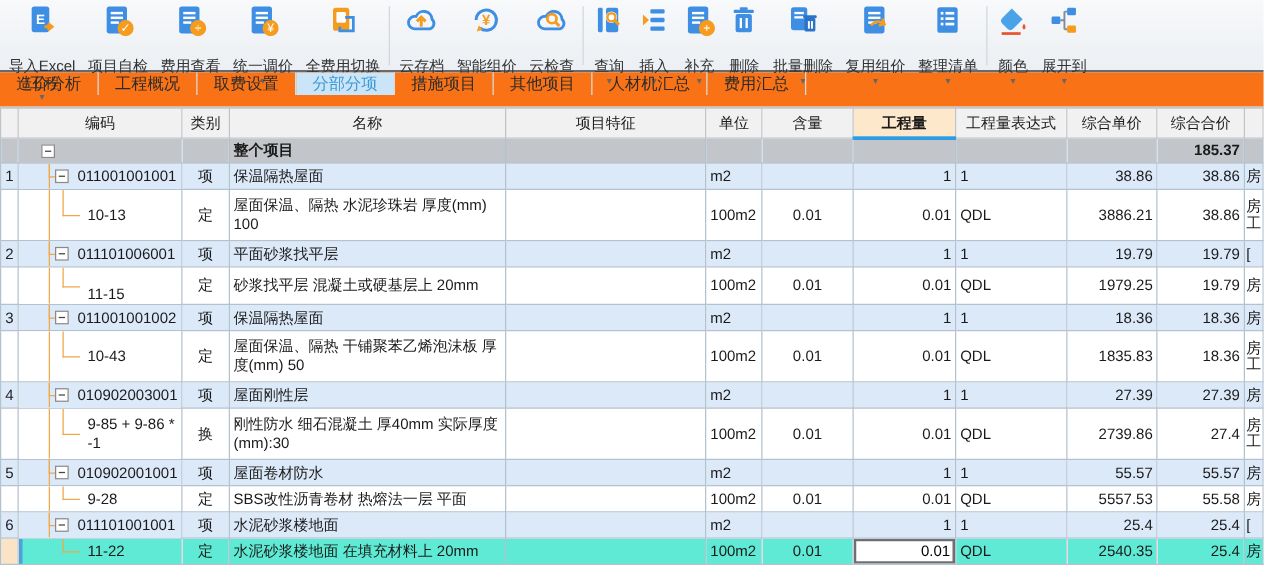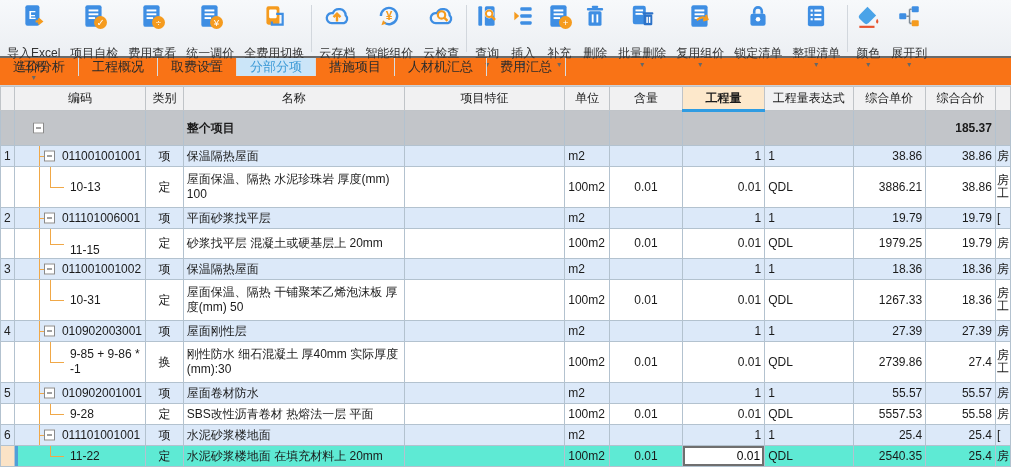--- a/index.html
+++ b/index.html
@@ -16,21 +16,21 @@
   
   .tabs{height:27px;background:#f97316;border-bottom:1px solid #cdd2d7;display:flex;align-items:flex-start;font-family:Liberation Mono, monospace;}
   .tab{padding:0 13px;display:flex;align-items:center;font-size:13px;color:#2b2b2b;
        border-right:1px solid #d8dce0;cursor:default;}
   .tab.active{background:#cbe5f8;color:#3d9ad6;}
   
   table{border-collapse:collapse;table-layout:fixed;}
   td,th{border:1px solid #b3c2cf;padding:0 3px;overflow:hidden;box-sizing:border-box;line-height:1.25;}
   th{background:#f1f1f2;font-weight:normal;height:24px;border-color:#c0c4c8;text-align:center;padding:0 1px;}
   th.hl{background:#fde8cb;font-weight:bold;border-bottom:3px solid #2f9ce2;}
-  tr.r-summary td{background:#c2c5c9;font-weight:bold;height:35px;margin-left:44px;}
+  tr.r-summary td{background:#c2c5c9;font-weight:bold;height:20px;margin-left:44px;}
   tr.r-item td{background:#dce9f9;height:21px;}
   tr.r-sub td{background:#fff;height:21px;}
   tr.tall td{height:41px;}
   tr.selected td{background:#5eead4;}
   td.c-num{text-align:center;color:#222;padding:0;background:#fff;}
   tr.r-summary td.c-num{background:#c2c5c9;}
   tr.selected td.c-num{background:#fbe3c6;}
   td.c-code{position:relative;}
   tr.selected td.c-code{box-shadow:inset 3px 0 0 #4f9fd9;}
   td.c-kind{text-align:center;}
@@ -194,28 +194,20 @@
           <rect x="7" y="6" width="9" height="1.8" fill="#fff"></rect>
           <rect x="7" y="9.5" width="9" height="1.8" fill="#fff"></rect>
           <rect x="7" y="13" width="6" height="1.8" fill="#fff"></rect>
           <path d="M9 16 q5 -5 9.5 -1 m-1 -4 l1.4 4 -4 1" stroke="#f59b1e" stroke-width="2" fill="none"></path>
         </svg></div>
       <div class="lbl">复用组价</div>
       <div class="arr">▾</div>
     </div>
     <div class="tbtn">
       <div class="icon"><svg viewBox="0 0 24 24" width="26" height="26">
-          <rect x="5" y="10" width="14" height="11" rx="2" fill="#3e8ee3"></rect>
-          <path d="M8.5 10 V7.5 a3.5 3.5 0 0 1 7 0 V10" fill="none" stroke="#3e8ee3" stroke-width="2.4"></path>
-          <circle cx="12" cy="15" r="2.1" fill="#fff"></circle>
-        </svg></div>
-      <div class="lbl">锁定清单</div>
-    </div>
-    <div class="tbtn">
-      <div class="icon"><svg viewBox="0 0 24 24" width="26" height="26">
           <rect x="4.5" y="2.5" width="15" height="19" rx="2" fill="#3e8ee3"></rect>
           <rect x="7" y="6" width="2" height="2" fill="#fff"></rect>
           <rect x="10.5" y="6" width="6.5" height="2" fill="#fff"></rect>
           <rect x="7" y="10" width="2" height="2" fill="#fff"></rect>
           <rect x="10.5" y="10" width="6.5" height="2" fill="#fff"></rect>
           <rect x="7" y="14" width="2" height="2" fill="#fff"></rect>
           <rect x="10.5" y="14" width="6.5" height="2" fill="#fff"></rect>
         </svg></div>
       <div class="lbl">整理清单</div>
       <div class="arr">▾</div>
@@ -240,20 +232,21 @@
       <div class="lbl">展开到</div>
       <div class="arr">▾</div>
     </div>
   </div>
 <div class="tabs" id="tabs">
     <div class="tab">造价分析</div>
     <div class="tab">工程概况</div>
     <div class="tab">取费设置</div>
     <div class="tab active">分部分项</div>
     <div class="tab">措施项目</div>
+    <div class="tab">其他项目</div>
     <div class="tab">人材机汇总</div>
     <div class="tab">费用汇总</div>
   </div>
 <table id="grid">
   <colgroup id="grid-cols">
       <col style="width: 14px;">
       <col style="width: 130px;">
       <col style="width: 38px;">
       <col style="width: 223px;">
       <col style="width: 162px;">
@@ -390,30 +383,30 @@
         <td class="c-expr">1</td>
         <td class="c-price">18.36</td>
         <td class="c-total">18.36</td>
         <td class="c-tail">房</td>
       </tr>
       <tr class="r-sub tall">
         <td class="c-num"></td>
         <td class="c-code">
           <div class="tline-root"></div>
           <div class="tline-childL"></div>
-          <span class="codetext" style="padding-left: 52px;">10-31</span>
+          <span class="codetext" style="padding-left: 52px;">10-43</span>
         </td>
         <td class="c-kind">定</td>
         <td class="c-name">屋面保温、隔热 干铺聚苯乙烯泡沫板 厚度(mm) 50</td>
         <td class="c-feature"></td>
         <td class="c-unit">100m2</td>
         <td class="c-content">0.01</td>
         <td class="c-qty">0.01</td>
         <td class="c-expr">QDL</td>
-        <td class="c-price">1267.33</td>
+        <td class="c-price">1835.83</td>
         <td class="c-total">18.36</td>
         <td class="c-tail">房工</td>
       </tr>
       <tr class="r-item">
         <td class="c-num">4</td>
         <td class="c-code">
           <div class="tline-root"></div>
           <div class="tline-rootL"></div>
           <div class="mbox" style="left: 29px;"></div>
           <span class="codetext" style="padding-left: 44px;">010902003001</span>

